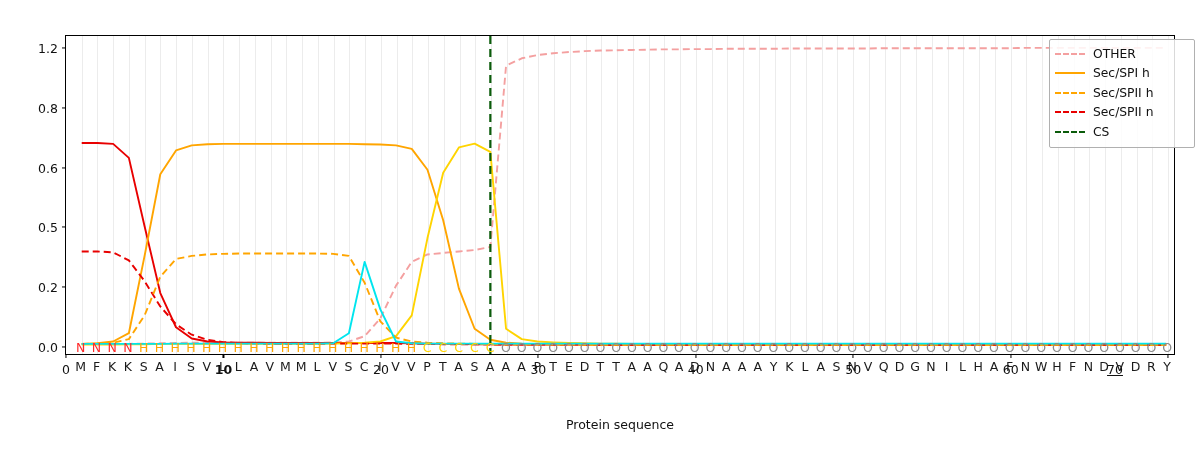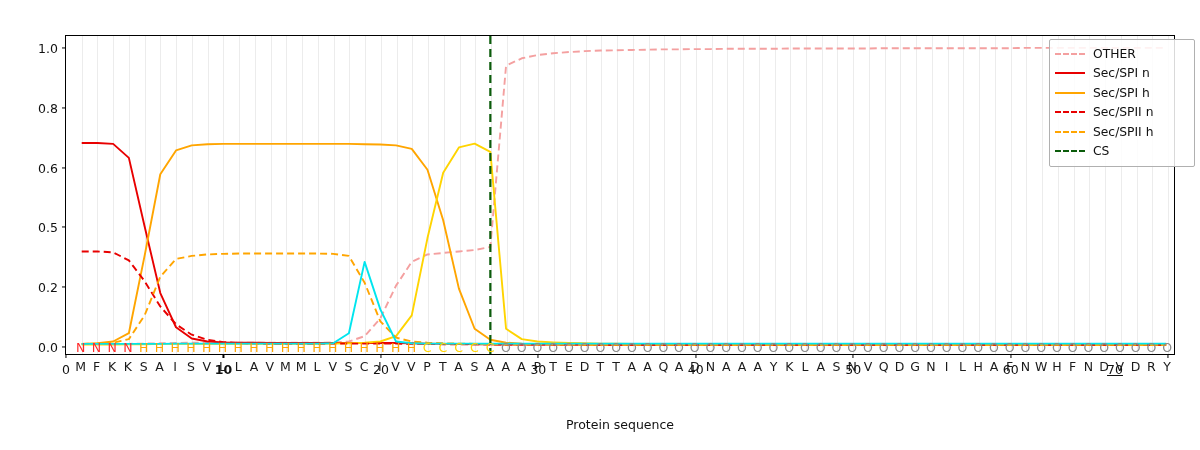--- a/index.html
+++ b/index.html
@@ -156,21 +156,21 @@
         <div class="ytick" style="top: 311.028px;">0.0</div>
         <div class="ytickmark" style="top: 311.028px;"></div>
         <div class="ytick" style="top: 251.215px;">0.2</div>
         <div class="ytickmark" style="top: 251.215px;"></div>
         <div class="ytick" style="top: 191.402px;">0.5</div>
         <div class="ytickmark" style="top: 191.402px;"></div>
         <div class="ytick" style="top: 131.589px;">0.6</div>
         <div class="ytickmark" style="top: 131.589px;"></div>
         <div class="ytick" style="top: 71.7757px;">0.8</div>
         <div class="ytickmark" style="top: 71.7757px;"></div>
-        <div class="ytick" style="top: 11.9626px;">1.0</div>
+        <div class="ytick" style="top: 11.9626px;">1.2</div>
         <div class="ytickmark" style="top: 11.9626px;"></div>
       </div>
     <div id="xticks">
         <div class="xtick" style="left: 0px;">0</div>
         <div class="xtickmark" style="left: 0px;"></div>
         <div class="xtick" style="left: 157.447px; font-weight: bold;">10</div>
         <div class="xtickmark" style="left: 157.447px;"></div>
         <div class="xtick" style="left: 314.894px;">20</div>
         <div class="xtickmark" style="left: 314.894px;"></div>
         <div class="xtick" style="left: 472.34px;">30</div>
@@ -335,41 +335,35 @@
 
   <div class="legend" id="legend">
       <div class="leg-item">
         <span class="leg-swatch">
           <i style="border-top-style: dashed; border-top-color: rgb(244, 160, 160);"></i>
         </span>
         <span class="leg-text">OTHER</span>
       </div>
       <div class="leg-item">
         <span class="leg-swatch">
-          <i style="border-top-style: solid; border-top-color: rgb(232, 0, 0);"></i>
-        </span>
-        <span class="leg-text">Sec/SPI n</span>
-      </div>
-      <div class="leg-item">
-        <span class="leg-swatch">
           <i style="border-top-style: solid; border-top-color: rgb(255, 165, 0);"></i>
         </span>
         <span class="leg-text">Sec/SPI h</span>
       </div>
       <div class="leg-item">
         <span class="leg-swatch">
+          <i style="border-top-style: dashed; border-top-color: rgb(255, 165, 0);"></i>
+        </span>
+        <span class="leg-text">Sec/SPII h</span>
+      </div>
+      <div class="leg-item">
+        <span class="leg-swatch">
           <i style="border-top-style: dashed; border-top-color: rgb(232, 0, 0);"></i>
         </span>
         <span class="leg-text">Sec/SPII n</span>
-      </div>
-      <div class="leg-item">
-        <span class="leg-swatch">
-          <i style="border-top-style: dashed; border-top-color: rgb(255, 165, 0);"></i>
-        </span>
-        <span class="leg-text">Sec/SPII h</span>
       </div>
       <div class="leg-item">
         <span class="leg-swatch">
           <i style="border-top-style: dashed; border-top-color: rgb(11, 92, 11);"></i>
         </span>
         <span class="leg-text">CS</span>
       </div>
     </div>
 </div>
 

